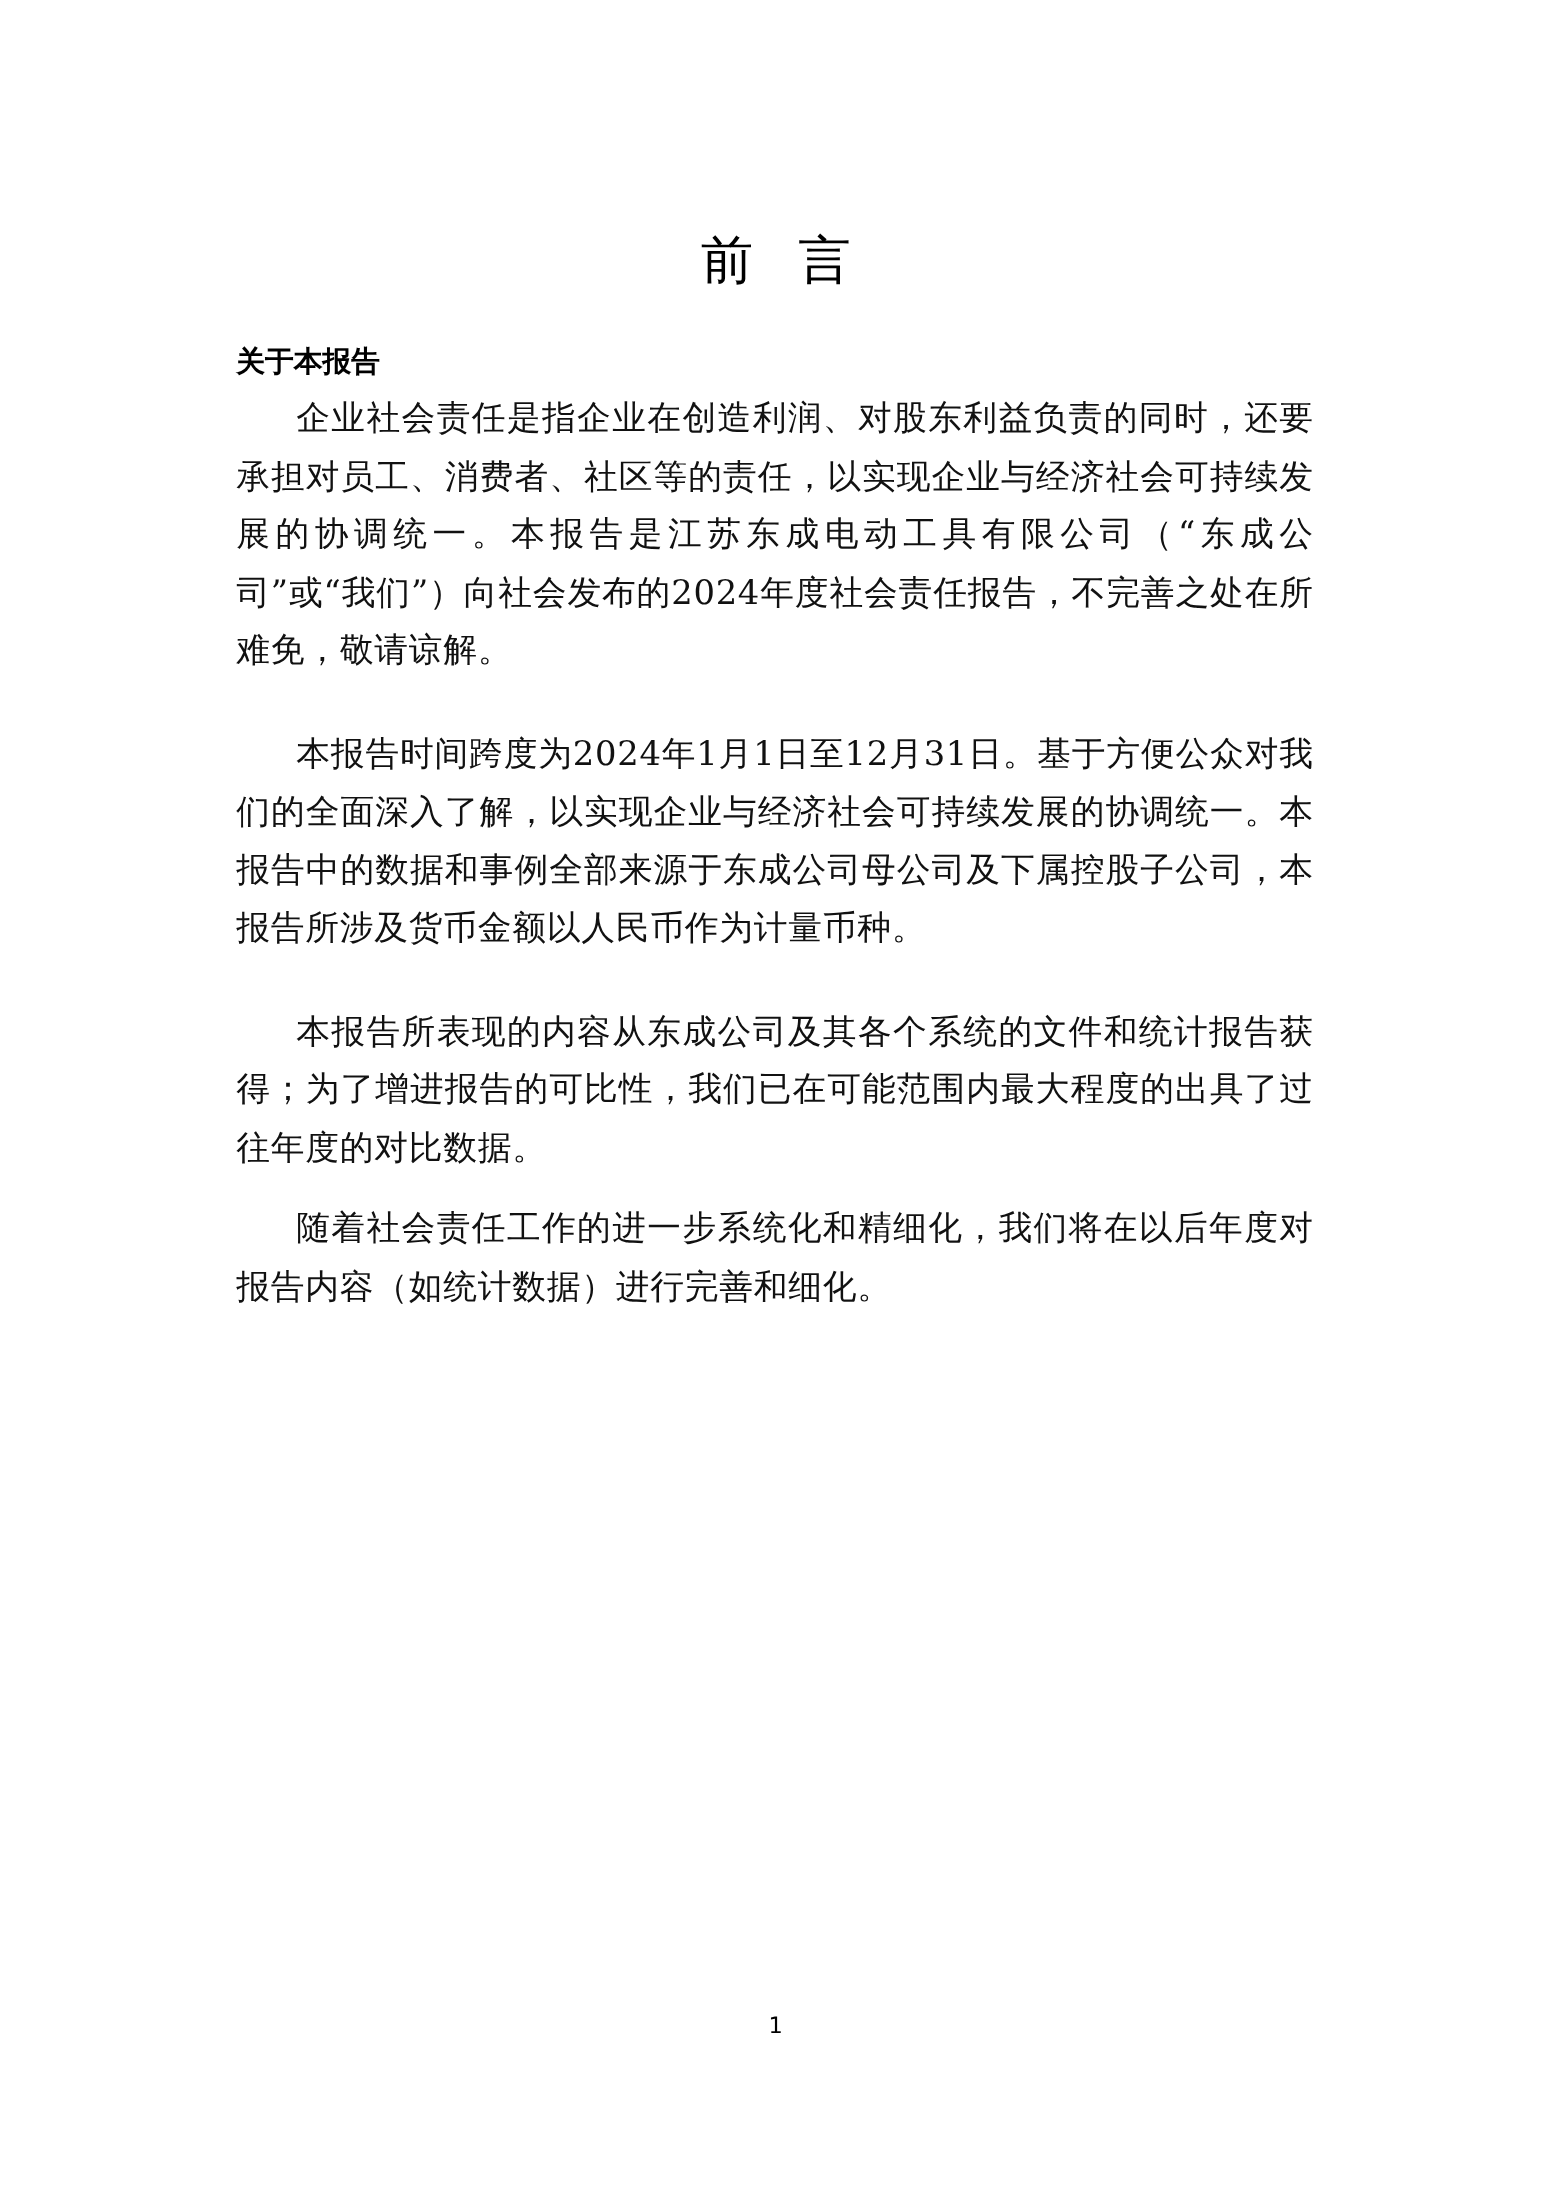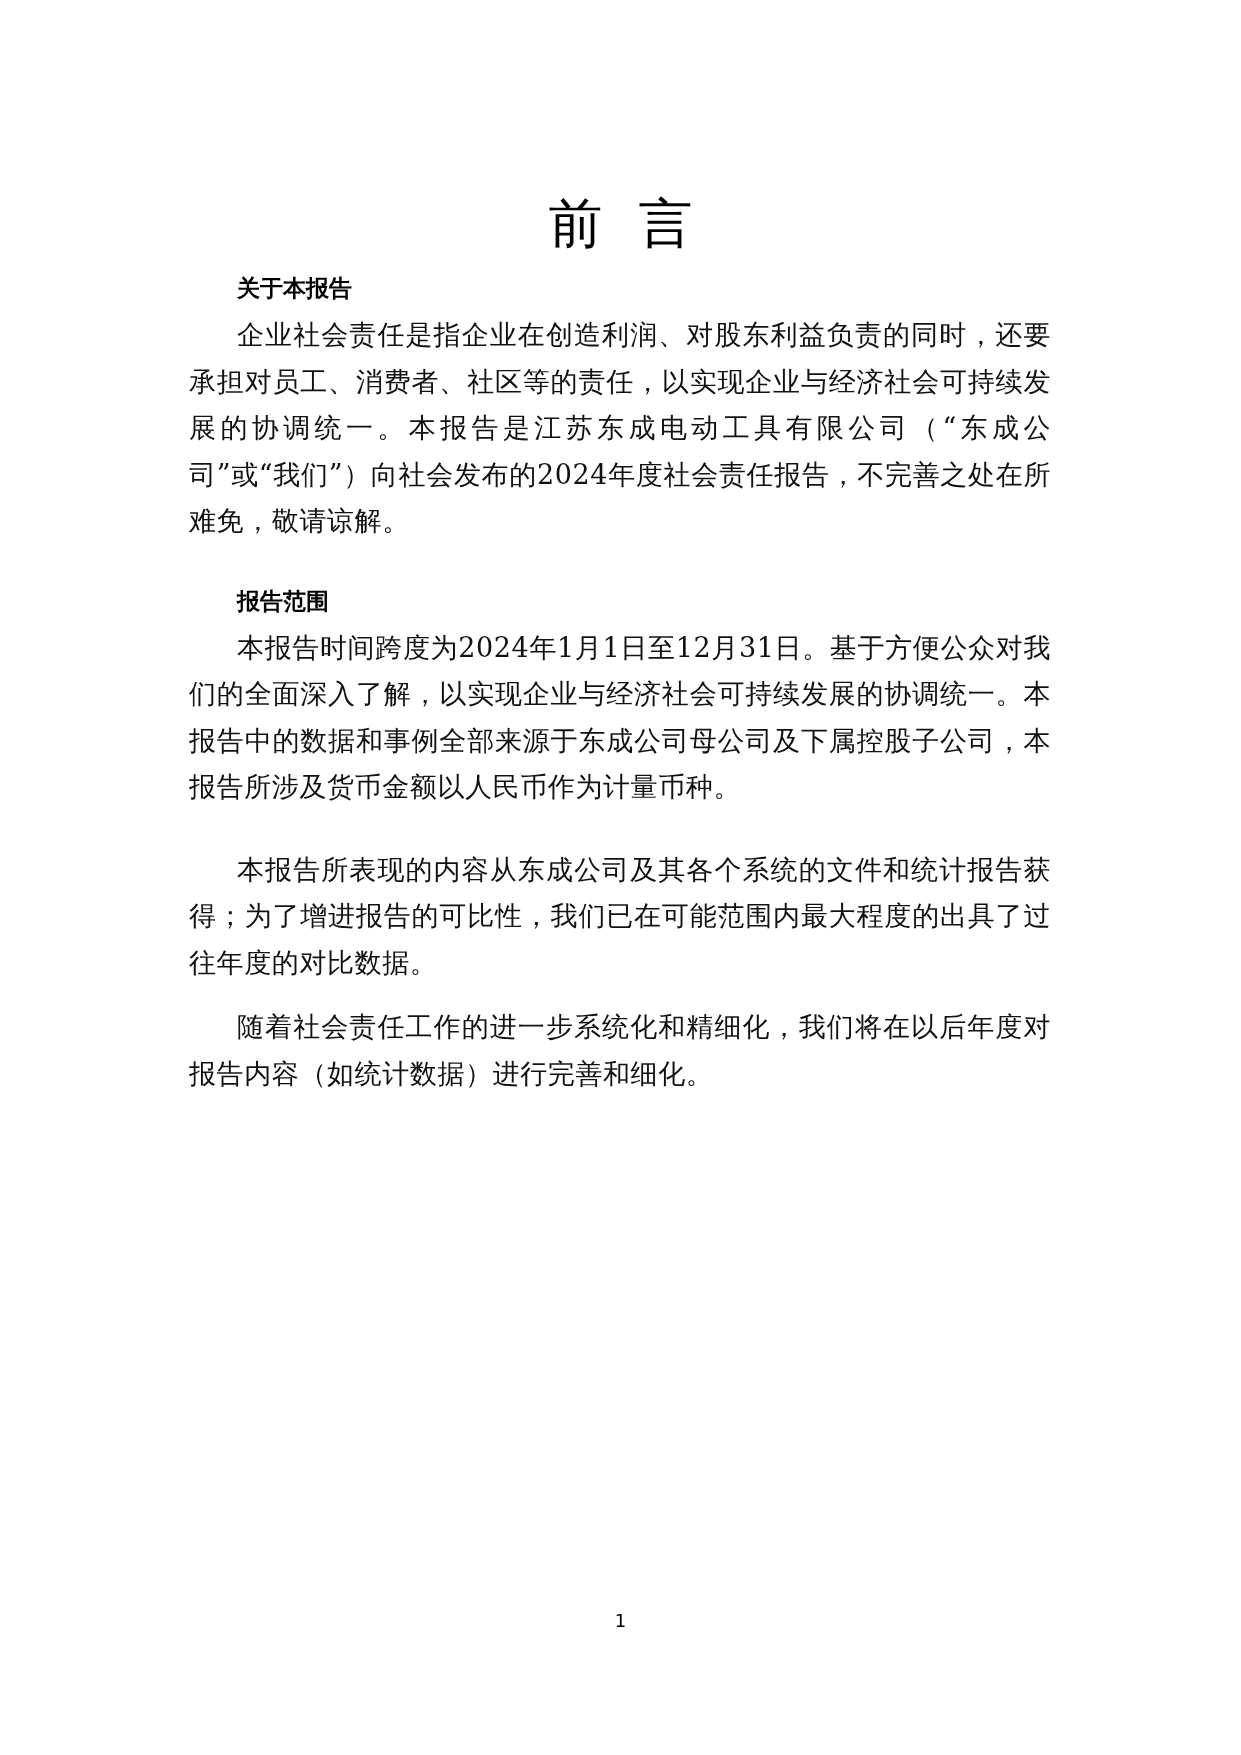--- a/index.html
+++ b/index.html
@@ -1,23 +1,23 @@
 <!DOCTYPE html>
 <html><head>
 <meta charset="utf-8">
 <style>
   html, body { margin: 0; padding: 0; background: #ffffff; }
   body { width: 1241px; height: 1755px; position: relative; overflow: hidden;
          font-family: "DejaVu Serif", "Liberation Serif", serif; color: #111; }
   .page-title { position: absolute; top: 152px; left: 0; width: 1241px; text-align: center;
-                font-family: Liberation Serif, serif; font-size: 54px;
+                font-family: Liberation Serif, serif; font-size: 42px;
                 letter-spacing: 36px; text-indent: 36px; font-weight: normal; color: #000; }
   .content { position: absolute; top: 268px; left: 189px; width: 862px; }
-  .heading { font-family: Liberation Mono, monospace; font-weight: bold;
-             font-size: 23px; margin-left: 48px; line-height: 44px; height: 44px; color: #000; }
+  .heading { font-family: Liberation Serif, serif; font-weight: bold;
+             font-size: 23px; line-height: 44px; height: 44px; color: #000; }
   .para { font-size: 27px; line-height: 46.5px; text-indent: 48px; text-align: justify;
           text-align-last: left; margin: 0; letter-spacing: 0.6px; }
   .gap { height: 18px; }
   .page-number { position: absolute; top: 1610px; left: 0; width: 1241px; text-align: center;
                  font-family: "DejaVu Sans", "Liberation Sans", sans-serif; font-size: 18px; color: #000; }
 </style>
 </head>
 <body>
 
 <h1 class="page-title">前言</h1>
@@ -25,21 +25,20 @@
 <div class="content">
 
   <div>
     <div class="heading">关于本报告</div>
     <p class="para">企业社会责任是指企业在创造利润、对股东利益负责的同时，还要承担对员工、消费者、社区等的责任，以实现企业与经济社会可持续发展的协调统一。本报告是江苏东成电动工具有限公司（“东成公司”或“我们”）向社会发布的2024年度社会责任报告，不完善之处在所难免，敬请谅解。</p>
     <div class="gap"></div>
   </div>
   <div class="gap"></div>
 
   <div>
-    <div class="heading">报告范围</div>
     <p class="para">本报告时间跨度为2024年1月1日至12月31日。基于方便公众对我们的全面深入了解，以实现企业与经济社会可持续发展的协调统一。本报告中的数据和事例全部来源于东成公司母公司及下属控股子公司，本报告所涉及货币金额以人民币作为计量币种。</p>
   </div>
   <div class="gap"></div>
 
   <div class="gap"></div>
 
   <div>
     <p class="para">本报告所表现的内容从东成公司及其各个系统的文件和统计报告获得；为了增进报告的可比性，我们已在可能范围内最大程度的出具了过往年度的对比数据。</p>
     <div class="gap"></div>
     <p class="para">随着社会责任工作的进一步系统化和精细化，我们将在以后年度对报告内容（如统计数据）进行完善和细化。</p>

